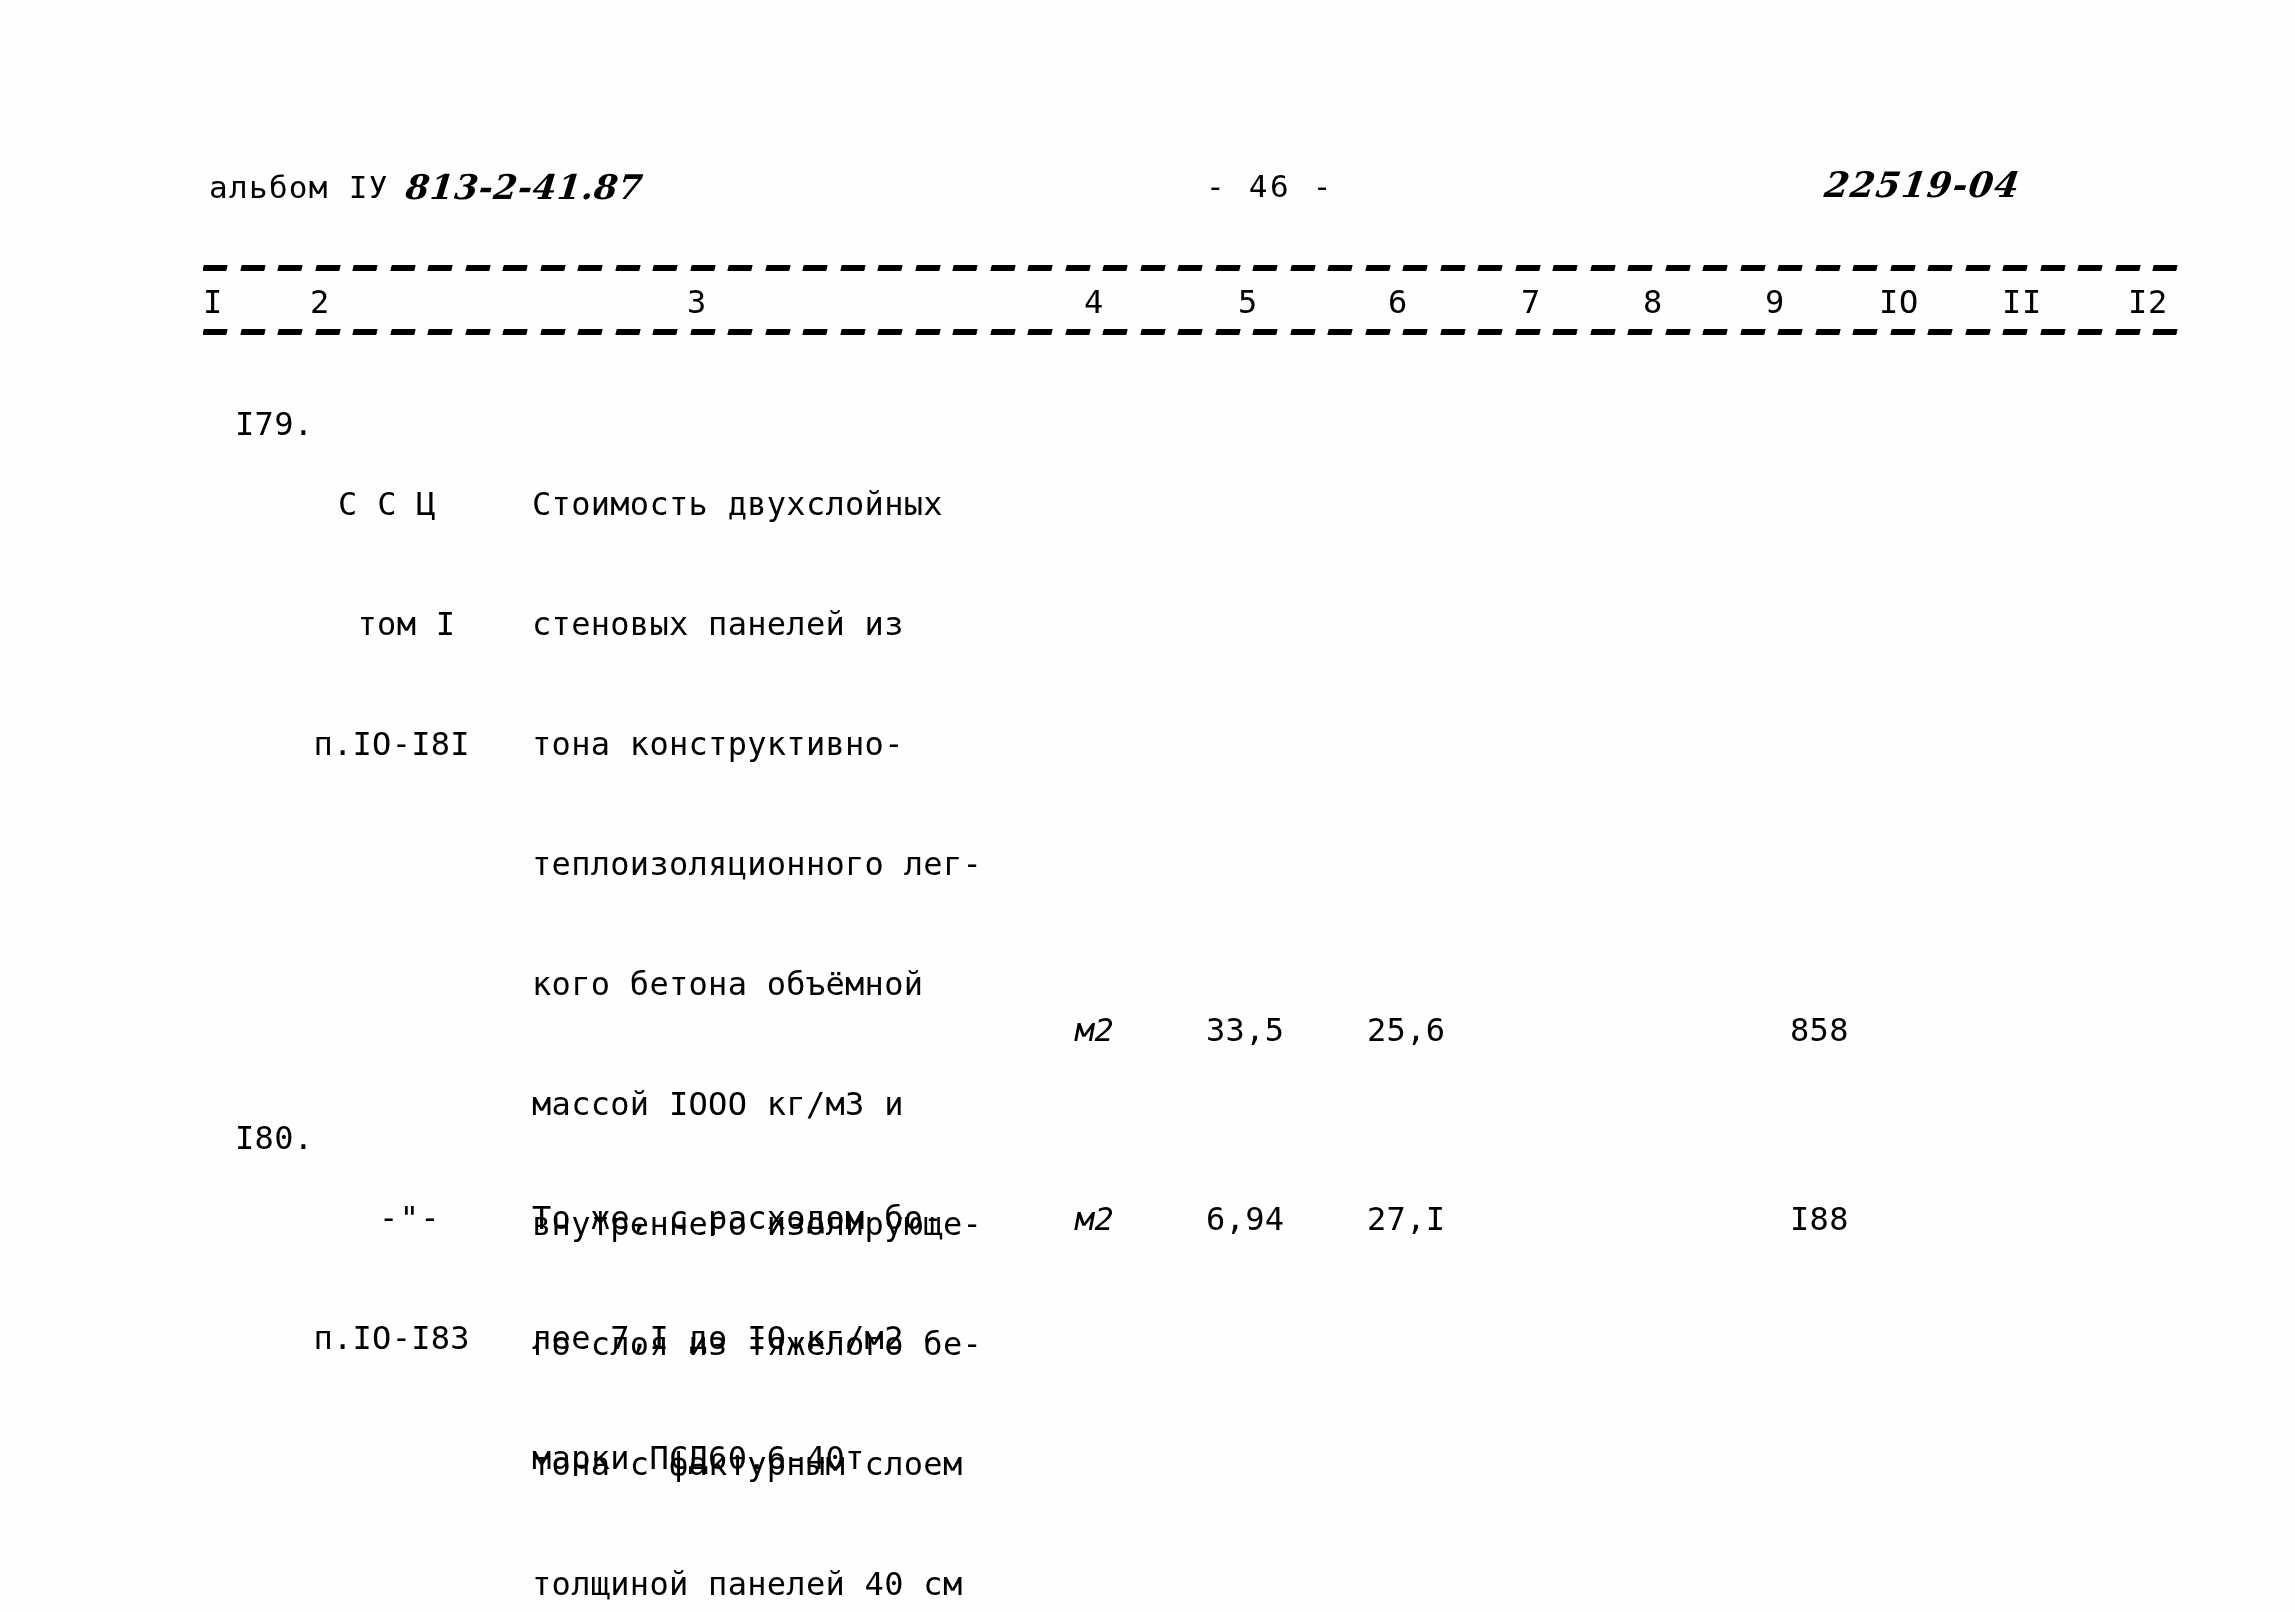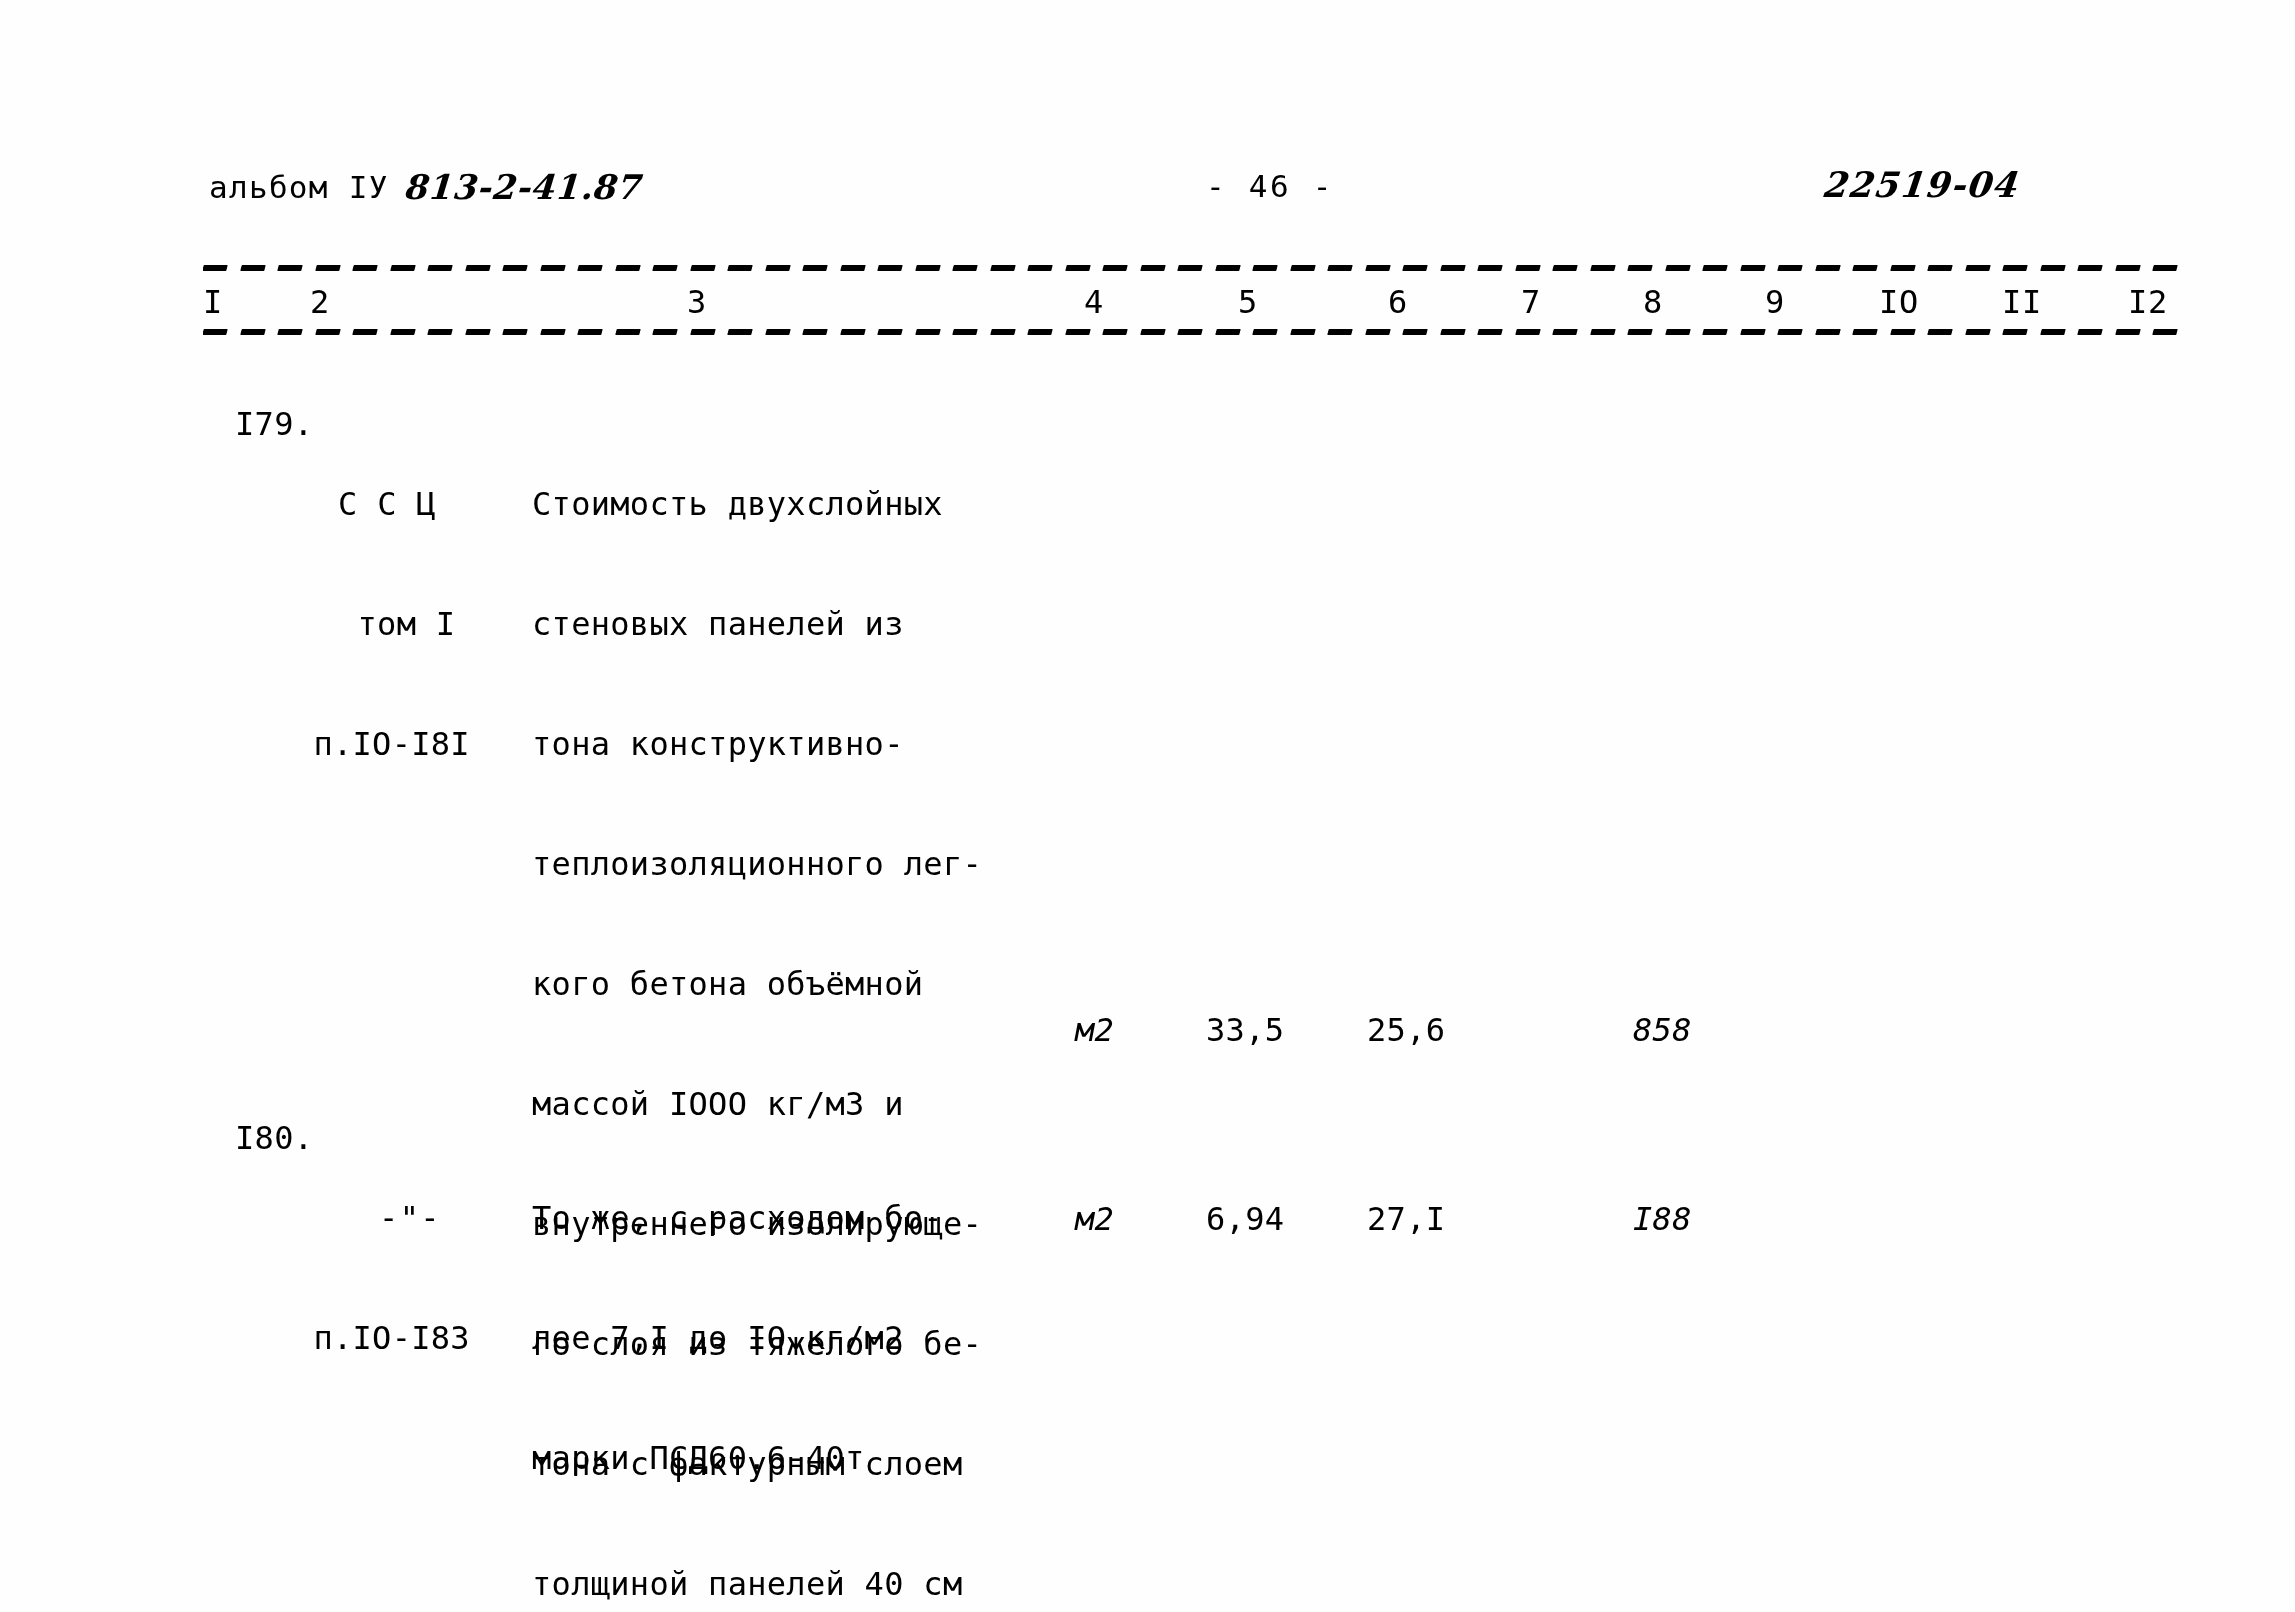--- a/index.html
+++ b/index.html
@@ -125,21 +125,21 @@
     white-space: pre;
     letter-spacing: 0.3px;
   }
 
   .c-num   { left: 195px; margin-left: 40px; }
   .c-just  { left: 304px; }
   .c-desc  { left: 532px; }
   .c-unit  { left: 1075px; font-style: italic; }
   .c-v5    { left: 1206px; }
   .c-v6    { left: 1367px; }
-  .c-v9    { left: 1633px; font-style: italic; }
+  .c-v9    { left: 1790px; }
 
   .desc-line { display: block; }
 
   
   .val-offset-179 { top: 606px; }
   .val-offset-180 { top: 81px; }
 
   .justify-block .jline { display: block; text-align: center; }
   .dittomark { letter-spacing: 1.3px; }
 </style>

